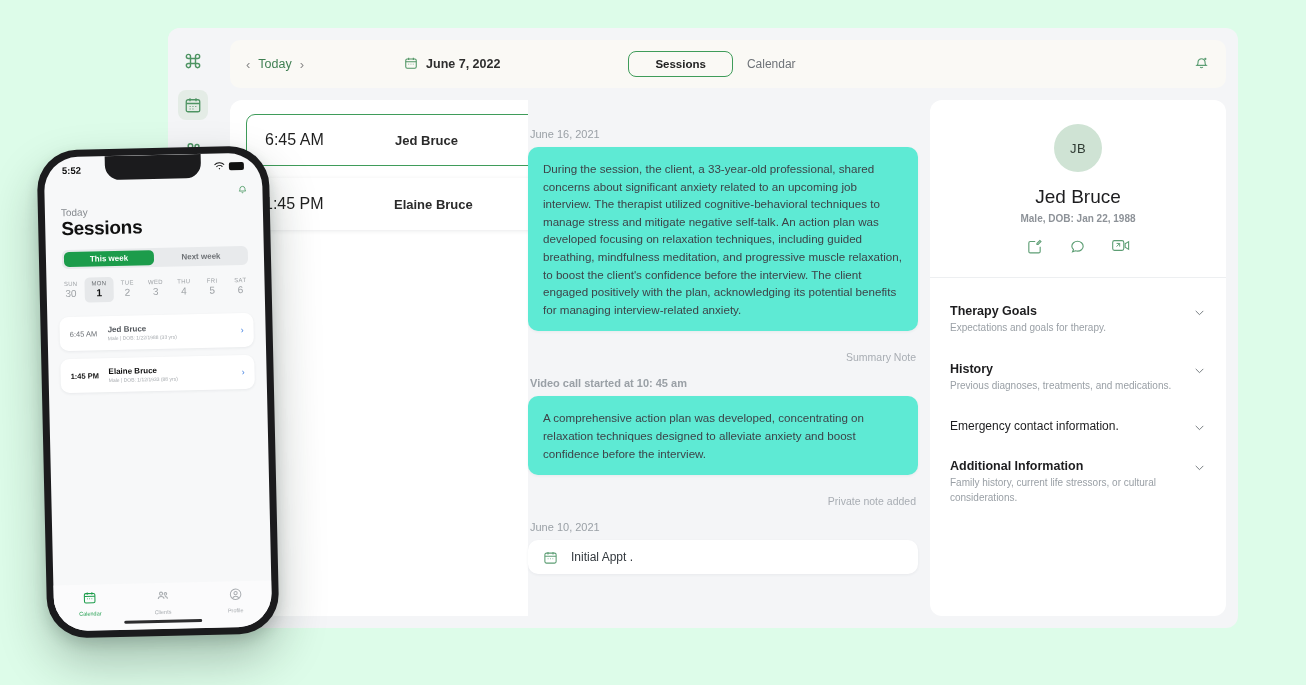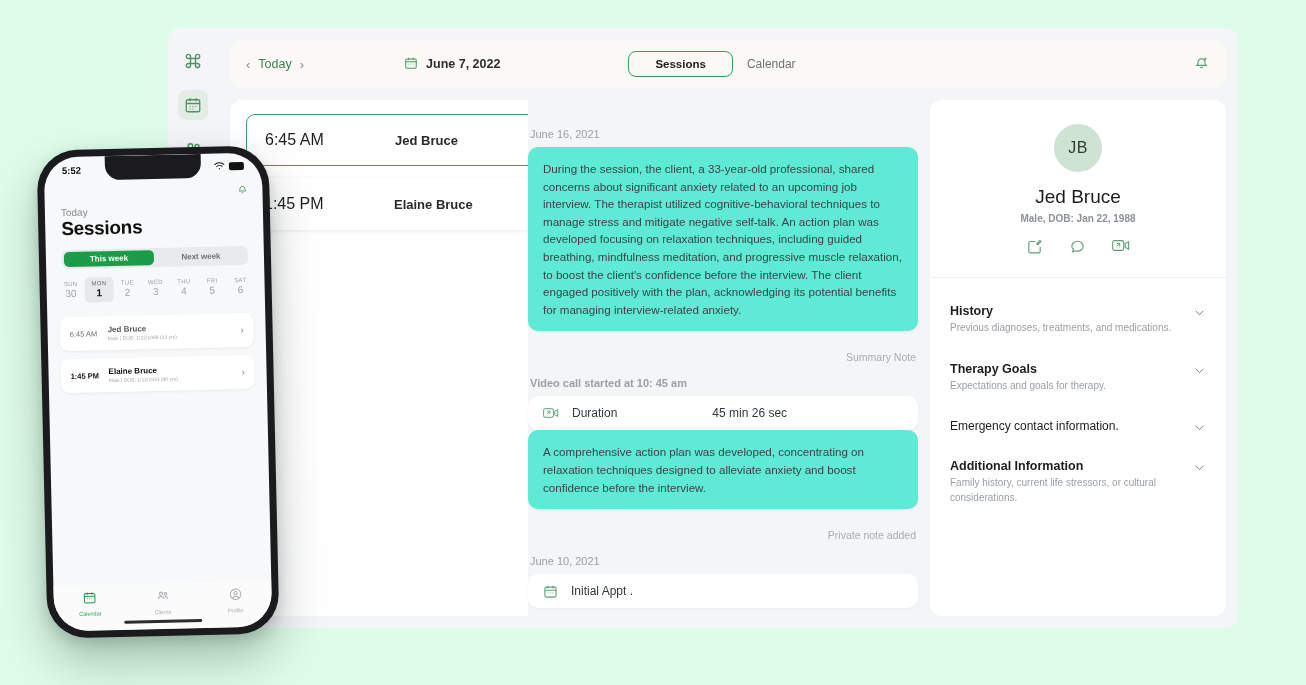--- a/index.html
+++ b/index.html
@@ -102,21 +102,21 @@
   .col-client {
     position: absolute; left: 762px; top: 72px;
     width: 296px; height: 516px;
     background: #ffffff; border-radius: 12px;
   }
   .client-hero { padding: 24px 0 22px; text-align: center; border-bottom: 1px solid #edeff1; }
   .avatar {
     width: 48px; height: 48px; border-radius: 50%;
     background: #cfe3d4; color: #2f3b33;
     margin: 0 auto 14px; display: flex; align-items: center; justify-content: center;
-    font-size: 16px; letter-spacing: .5px;
+    font-size: 13px; letter-spacing: .5px;
   }
   .client-name { font-size: 19px; color: #1d1d1f; margin-bottom: 5px; }
   .client-sub { font-size: 10px; color: #8d9298; font-weight: 700; }
   .client-actions { display: flex; justify-content: center; gap: 26px; margin-top: 14px; color: #5d9e74; }
   .client-actions span { display: flex; }
 
   .acc-list { padding: 26px 20px 0; }
   .acc-item { position: relative; padding: 0 26px 0 0; margin-bottom: 26px; }
   .acc-title { font-size: 12.5px; color: #1d1d1f; font-weight: 700; margin-bottom: 3px; }
   .acc-desc { font-size: 10px; color: #9aa0a6; line-height: 1.45; }
@@ -288,31 +288,20 @@
     </div>
 
     <div class="col-notes">
       <div class="note-date">June 16, 2021</div>
       <div class="note-card">
         <div class="note-body">During the session, the client, a 33-year-old professional, shared concerns about significant anxiety related to an upcoming job interview. The therapist utilized cognitive-behavioral techniques to manage stress and mitigate negative self-talk. An action plan was developed focusing on relaxation techniques, including guided breathing, mindfulness meditation, and progressive muscle relaxation, to boost the client's confidence before the interview. The client engaged positively with the plan, acknowledging its potential benefits for managing interview-related anxiety.</div>
       </div>
       <div class="note-tag">Summary Note</div>
 
       <div class="note-meta">Video call started at 10: 45 am</div>
-      <div class="row-card">
-        <span class="ic">
-          <svg width="16" height="14" viewBox="0 0 26 20" fill="none" stroke="#5d9e74" stroke-width="1.6">
-            <rect x="1" y="3" width="16" height="14" rx="2.5"></rect>
-            <path d="M6.6 11.6l4.5-4.6M11.1 7v4.6M11.1 7H6.6" stroke-width="1.4"></path>
-            <path d="M19 7.4l5-3v11.2l-5-3z"></path>
-          </svg>
-        </span>
-        <span class="lbl">Duration</span>
-        <span class="val">45 min 26 sec</span>
-      </div>
 
       <div class="note-card">
         <div class="note-body">A comprehensive action plan was developed, concentrating on relaxation techniques designed to alleviate anxiety and boost confidence before the interview.</div>
       </div>
       <div class="note-tag">Private note added</div>
 
       <div class="note-date">June 10, 2021</div>
       <div class="row-card">
         <span class="ic">
           <svg width="15" height="15" viewBox="0 0 24 24" fill="none" stroke="#5d9e74" stroke-width="1.7">
@@ -348,31 +337,31 @@
               <rect x="1" y="3" width="16" height="14" rx="2.5"></rect>
               <path d="M6.6 11.6l4.5-4.6M11.1 7v4.6M11.1 7H6.6" stroke-width="1.4"></path>
               <path d="M19 7.4l5-3v11.2l-5-3z"></path>
             </svg>
           </span>
         </div>
       </div>
 
       <div class="acc-list">
         <div class="acc-item">
-          <div class="acc-title">History</div>
-          <div class="acc-desc">Previous diagnoses, treatments, and medications.</div>
+          <div class="acc-title">Therapy Goals</div>
+          <div class="acc-desc">Expectations and goals for therapy.</div>
           <span class="acc-chev">
             <svg width="13" height="13" viewBox="0 0 24 24" fill="none" stroke="#6d7478" stroke-width="1.7">
                 <path d="M5 9l7 7 7-7"></path>
               </svg>
           </span>
         </div>
         <div class="acc-item">
-          <div class="acc-title">Therapy Goals</div>
-          <div class="acc-desc">Expectations and goals for therapy.</div>
+          <div class="acc-title">History</div>
+          <div class="acc-desc">Previous diagnoses, treatments, and medications.</div>
           <span class="acc-chev">
             <svg width="13" height="13" viewBox="0 0 24 24" fill="none" stroke="#6d7478" stroke-width="1.7">
                 <path d="M5 9l7 7 7-7"></path>
               </svg>
           </span>
         </div>
         <div class="acc-item">
           <div class="acc-title plain">Emergency contact information.</div>
           <span class="acc-chev">
             <svg width="13" height="13" viewBox="0 0 24 24" fill="none" stroke="#6d7478" stroke-width="1.7">

